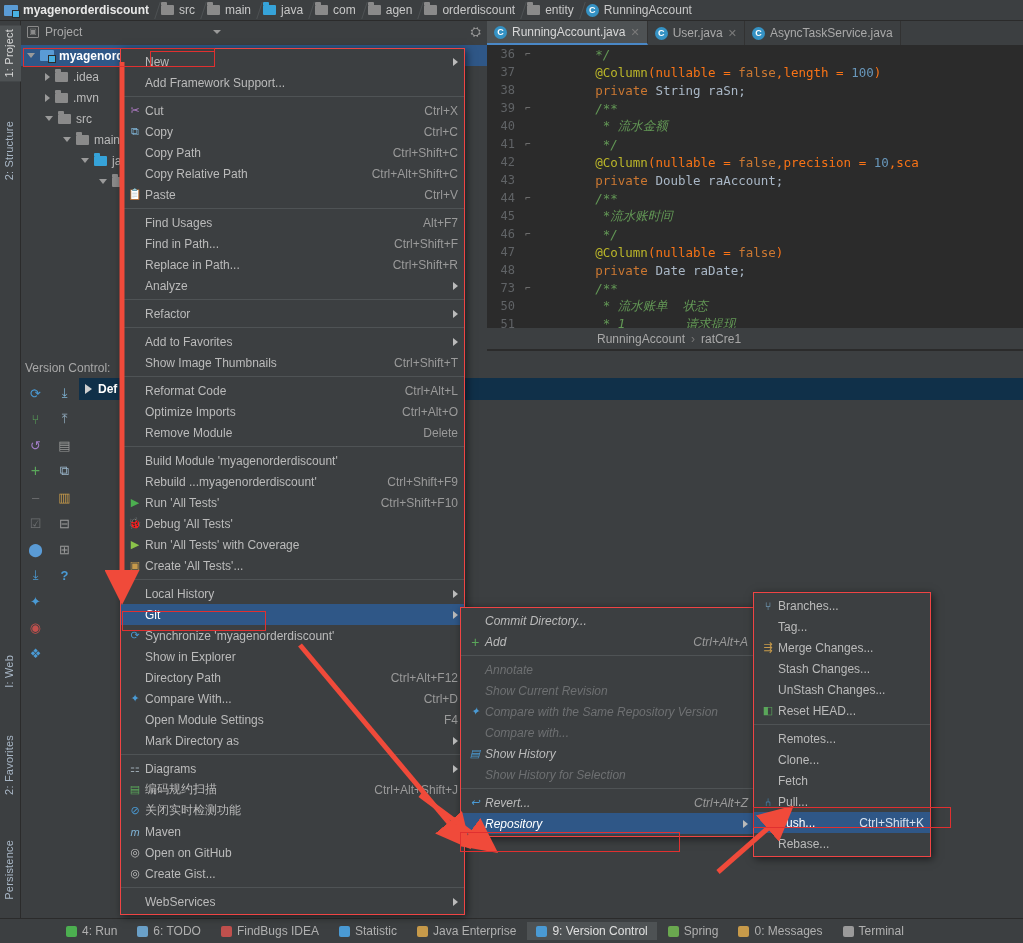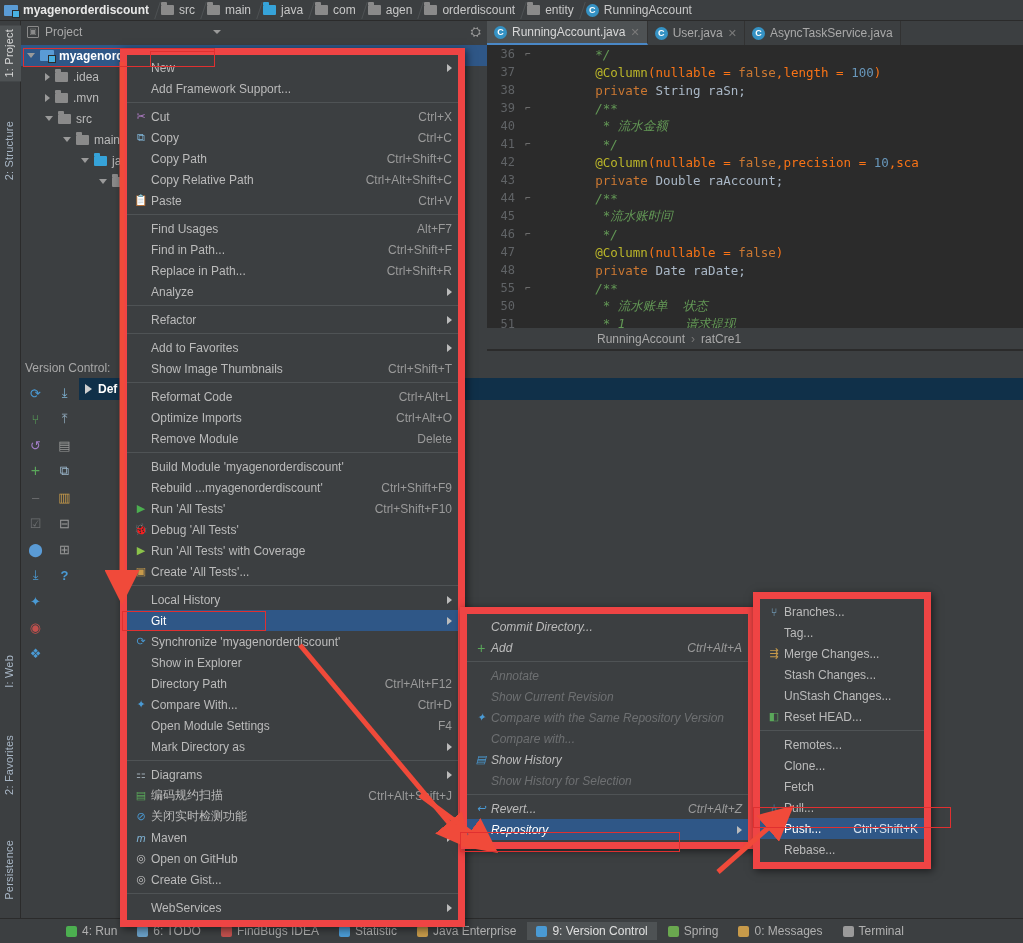--- a/index.html
+++ b/index.html
@@ -90,21 +90,21 @@
   #vcs-body{ position:absolute; top:20px; left:0; width:1002px; height:540px; display:flex;}
   #vcs-toolbar{ width:58px; display:grid; grid-template-columns:29px 29px; align-content:start;
                 padding-top:2px; }
   .vt-ic{ width:29px;height:26px;display:flex;align-items:center;justify-content:center;font-size:13px;}
   #vcs-content{ flex:1; background:#3c3f41; }
   #vcs-changelist{ height:22px; background:#103049; display:flex; align-items:center; gap:6px;
                    padding-left:6px; color:#ffffff; font-size:12px; font-weight:bold;}
   .play{ width:0;height:0;border-left:7px solid #d0d0d0;border-top:5px solid transparent;border-bottom:5px solid transparent;}
 
   
-  .menu{ position:absolute; background:#3c3f41; border:7px solid #ef4444; box-shadow:2px 2px 8px rgba(0,0,0,.55);
+  .menu{ position:absolute; background:#3c3f41; border:1px solid #ef4444; box-shadow:2px 2px 8px rgba(0,0,0,.55);
          padding:2px 0; z-index:50;}
   .mi{ display:flex; align-items:center; height:21px; padding:0 6px 0 4px; font-size:12px; color:#bbbbbb;
        position:relative; white-space:nowrap;}
   .mi.hl{ background:#2f5787; color:#ffffff;}
   .mi.dis{ color:#6e7072;}
   .mi .mic{ width:20px; flex:0 0 auto; text-align:center; font-size:11px;}
   .mi .mlbl{ flex:1 1 auto; }
   .mi .msc{ color:#9a9a9a; padding-left:26px; font-size:12px;}
   .mi.hl .msc{ color:#d6e2f0; }
   .mi .marrow{ width:0;height:0;border-left:5px solid #bbbbbb;border-top:4px solid transparent;
@@ -301,21 +301,21 @@
         <span class="gut">47</span>
         <span class="fold"></span>
         <span class="ctext"><span class="pun">        </span><span class="ann">@Column</span><span class="pun">(nullable = </span><span class="kw">false</span><span class="pun">)</span></span>
       </div>
       <div class="cline">
         <span class="gut">48</span>
         <span class="fold"></span>
         <span class="ctext"><span class="pun">        </span><span class="kw">private</span><span class="typ"> Date raDate;</span></span>
       </div>
       <div class="cline">
-        <span class="gut">55</span>
+        <span class="gut">73</span>
         <span class="fold">⌐</span>
         <span class="ctext"><span class="cmt">        /**</span></span>
       </div>
       <div class="cline">
         <span class="gut">50</span>
         <span class="fold"></span>
         <span class="ctext"><span class="cmt">         * 流水账单  状态</span></span>
       </div>
       <div class="cline">
         <span class="gut">51</span>

